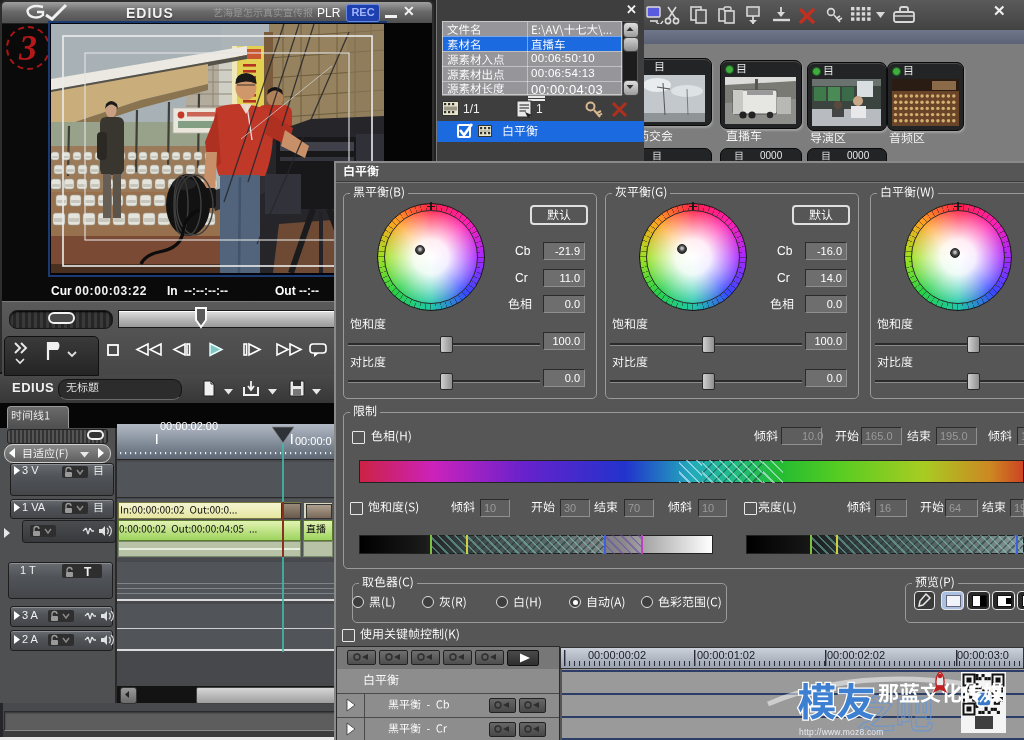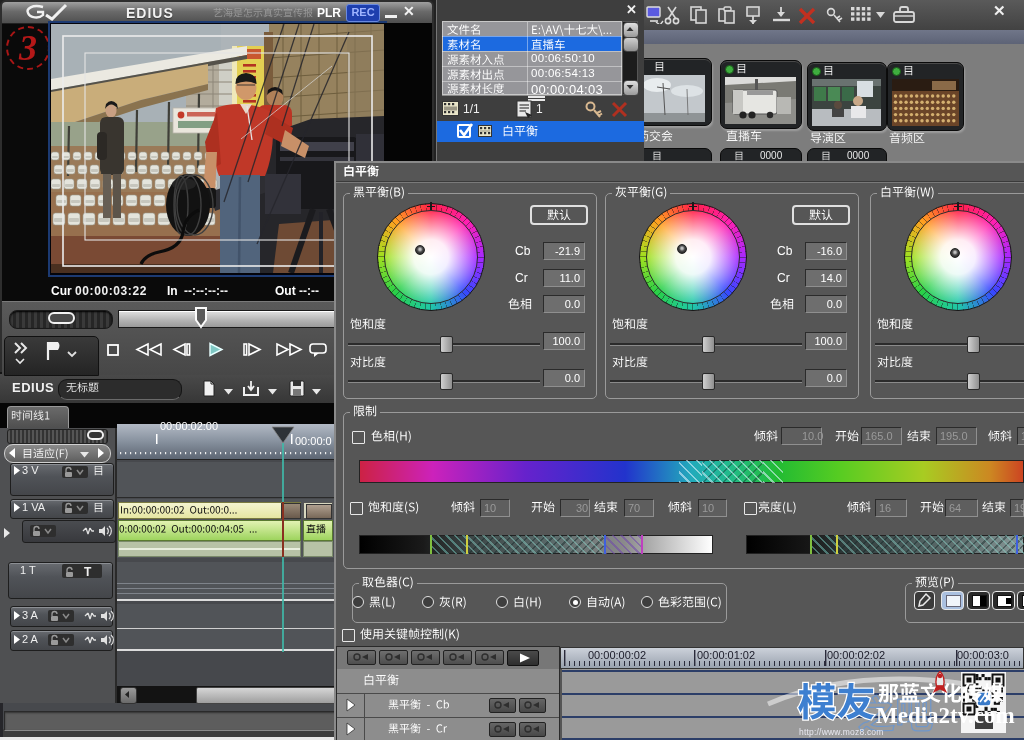--- a/index.html
+++ b/index.html
@@ -462,21 +462,21 @@
         <path transform="translate(20.0,9.5) scale(0.01000,-0.01000)" d="M236 607H757V525H236ZM236 742H757V661H236ZM164 799V468H833V799ZM231 299C205 153 141 40 35 -29C52 -40 81 -68 92 -81C158 -34 210 30 248 109C330 -29 459 -60 661 -60H935C939 -39 951 -6 963 12C911 11 702 10 664 11C622 11 582 12 546 16V154H878V220H546V332H943V399H59V332H471V29C384 51 320 98 281 190C291 221 299 254 306 289Z" fill="#c8c8c8"></path>
         <path transform="translate(30.0,9.5) scale(0.01000,-0.01000)" d="M272 216V35C272 -46 303 -67 420 -67C445 -67 628 -67 654 -67C749 -67 774 -37 784 83C763 88 732 98 715 111C710 15 701 1 648 1C607 1 454 1 423 1C358 1 346 7 346 36V216ZM753 215C799 133 852 24 878 -40L953 -14C926 49 869 156 824 236ZM153 221C133 151 97 52 60 -10L128 -42C163 24 196 125 219 195ZM279 843C236 703 158 573 61 492C79 480 110 454 123 440C184 497 240 574 287 663H414V269H440L405 237C466 192 545 128 584 90L636 143C599 176 531 228 474 269H489V357H900V422H489V513H875V575H489V663H926V729H318C332 760 344 792 355 825Z" fill="#c8c8c8"></path>
         <path transform="translate(40.0,9.5) scale(0.01000,-0.01000)" d="M234 351C191 238 117 127 35 56C54 46 88 24 104 11C183 88 262 207 311 330ZM684 320C756 224 832 94 859 10L934 44C904 129 826 255 753 349ZM149 766V692H853V766ZM60 523V449H461V19C461 3 455 -1 437 -2C418 -3 352 -3 284 0C296 -23 308 -56 311 -79C400 -79 459 -78 494 -66C530 -53 542 -31 542 18V449H941V523Z" fill="#c8c8c8"></path>
         <path transform="translate(50.0,9.5) scale(0.01000,-0.01000)" d="M593 46C705 9 819 -40 888 -78L948 -26C875 11 752 59 639 95ZM346 92C282 49 157 -1 57 -27C73 -41 96 -66 108 -80C207 -52 333 -1 412 50ZM469 842 461 755H85V691H452L441 628H200V175H57V112H945V175H803V628H514L526 691H919V755H536L549 832ZM272 175V246H728V175ZM272 460H728V402H272ZM272 509V575H728V509ZM272 354H728V294H272Z" fill="#c8c8c8"></path>
         <path transform="translate(60.0,9.5) scale(0.01000,-0.01000)" d="M538 107C671 57 804 -12 885 -74L931 -15C848 44 708 113 574 162ZM240 557C294 525 358 475 387 440L435 494C404 530 339 575 285 605ZM140 401C197 370 264 320 296 284L342 341C309 376 241 422 185 451ZM90 726V523H165V656H834V523H912V726H569C554 761 528 810 503 847L429 824C447 794 466 758 480 726ZM71 256V191H432C376 94 273 29 81 -11C97 -28 116 -57 124 -77C349 -25 461 62 518 191H935V256H541C570 353 577 469 581 606H503C499 464 493 349 461 256Z" fill="#c8c8c8"></path>
         <path transform="translate(70.0,9.5) scale(0.01000,-0.01000)" d="M203 590V528H795V590ZM62 15V-53H937V15ZM292 242H702V145H292ZM292 394H702V299H292ZM219 453V86H777V453ZM429 824C443 801 457 772 469 746H80V553H154V679H844V553H921V746H553C541 776 520 815 501 845Z" fill="#c8c8c8"></path>
         <path transform="translate(80.0,9.5) scale(0.01000,-0.01000)" d="M266 836C210 684 116 534 18 437C31 420 52 381 60 363C94 398 128 440 160 485V-78H232V597C272 666 308 741 337 815ZM468 125C563 67 676 -23 731 -80L787 -24C760 3 721 35 677 68C754 151 838 246 899 317L846 350L834 345H513L549 464H954V535H569L602 654H908V724H621L647 825L573 835L545 724H348V654H526L493 535H291V464H472C451 393 429 327 411 275H769C725 225 671 164 619 109C587 131 554 152 523 171Z" fill="#c8c8c8"></path>
         <path transform="translate(90.0,9.5) scale(0.01000,-0.01000)" d="M423 806V-78H498V395H528C566 290 618 193 683 111C633 55 573 8 503 -27C521 -41 543 -65 554 -82C622 -46 681 1 732 56C785 0 845 -45 911 -77C923 -58 946 -28 963 -14C896 15 834 59 780 113C852 210 902 326 928 450L879 466L865 464H498V736H817C813 646 807 607 795 594C786 587 775 586 753 586C733 586 668 587 602 592C613 575 622 549 623 530C690 526 753 525 785 527C818 529 840 535 858 553C880 576 889 633 895 774C896 785 896 806 896 806ZM599 395H838C815 315 779 237 730 169C675 236 631 313 599 395ZM189 840V638H47V565H189V352L32 311L52 234L189 274V13C189 -4 183 -8 166 -9C152 -9 100 -10 44 -8C55 -29 65 -60 68 -80C148 -80 195 -78 224 -66C253 -54 265 -33 265 14V297L386 333L377 405L265 373V565H379V638H265V840Z" fill="#c8c8c8"></path>
       </svg>
     </div>
-    <div style="position:absolute;left:317px;top:6px;font-size:12px;color:#fff;white-space:nowrap;font-weight:bold;z-index:17">PLR</div>
+    <div style="position:absolute;left:317px;top:6px;font-size:12px;color:#fff;white-space:nowrap;font-weight:normal;z-index:17">PLR</div>
     <div style="position:absolute;left:346px;top:4px;width:32px;height:16px;background:#1e3fae;border:1px solid #6a8adf;border-radius:3px;z-index:17;text-align:center;font-size:11px;font-weight:bold;color:#9fb4ff;line-height:15px">REC</div>
     <div style="position:absolute;left:385px;top:15px;width:12px;height:3px;background:#f0f0f0;z-index:17"></div>
     <div style="position:absolute;left:403px;top:3px;font-size:14px;color:#f2f2f2;white-space:nowrap;font-weight:bold;z-index:17">✕</div>
     <div style="position:absolute;left:6px;top:26px;width:44px;height:44px;border:2px dashed #a81616;border-radius:50%;z-index:16;text-align:center;box-sizing:border-box"><span style="font-family:'Liberation Serif',serif;font-style:italic;font-weight:bold;font-size:36px;color:#b41818;line-height:40px">3</span></div>
     <div style="position:absolute;left:48px;top:21px;width:339px;height:256px;background:#04040a;border:2px solid #1c3a72;box-sizing:border-box;z-index:16"></div>
     <div style="position:absolute;left:51px;top:24px;z-index:17">
       <svg width="333" height="249" viewBox="0 0 333 249" style="display:block">
 <rect width="333" height="249" fill="#adb4b8"></rect>
 <rect width="170" height="130" fill="#a8b1b6"></rect>
 <rect x="218" y="0" width="115" height="120" fill="#96825e"></rect>
@@ -1403,21 +1403,21 @@
         <path transform="translate(12.0,11.399999999999999) scale(0.01200,-0.01200)" d="M381 243C417 177 453 90 465 36L527 62C514 116 477 201 440 266ZM133 264C113 182 79 99 38 41C55 33 84 15 98 5C138 65 177 159 201 248ZM523 478C584 438 654 379 687 336L738 386C705 427 633 484 572 521ZM563 728C620 685 687 622 717 579L771 625C739 668 671 728 614 769ZM310 838C244 731 131 631 24 568C35 550 54 511 59 495C82 509 104 525 127 543V505H257V394H51V326H257V6C257 -7 252 -10 239 -10C227 -11 185 -11 139 -10C149 -29 160 -59 163 -78C228 -78 268 -77 294 -66C320 -54 328 -34 328 6V326H513V394H328V505H462V572H164C216 616 266 667 309 721C385 669 461 608 507 558L550 616C503 664 426 723 348 773L374 813ZM520 208 534 138 792 193V-81H866V209L972 232L958 300L866 281V839H792V265Z" fill="#ffffff"></path>
       </svg>
     </div>
     <div style="position:absolute;left:480px;top:499px;width:30px;height:18px;background:#5e5e5e;border:1px solid #2b2b2b;border-bottom-color:#8f8f8f;border-right-color:#8f8f8f;box-sizing:border-box;color:#9a9a9a;font-size:11px;text-align:left;padding-left:3px;line-height:16px;z-index:45">10</div>
     <div style="position:absolute;left:531px;top:500px;z-index:45">
       <svg width="24" height="15" style="display:block">
         <path transform="translate(0.0,11.399999999999999) scale(0.01200,-0.01200)" d="M649 703V418H369V461V703ZM52 418V346H288C274 209 223 75 54 -28C74 -41 101 -66 114 -84C299 33 351 189 365 346H649V-81H726V346H949V418H726V703H918V775H89V703H293V461L292 418Z" fill="#ffffff"></path>
         <path transform="translate(12.0,11.399999999999999) scale(0.01200,-0.01200)" d="M462 327V-80H531V-36H833V-78H905V327ZM531 31V259H833V31ZM429 407C458 419 501 423 873 452C886 426 897 402 905 381L969 414C938 491 868 608 800 695L740 666C774 622 808 569 838 517L519 497C585 587 651 703 705 819L627 841C577 714 495 580 468 544C443 508 423 484 404 480C413 460 425 423 429 407ZM202 565H316C304 437 281 329 247 241C213 268 178 295 144 319C163 390 184 477 202 565ZM65 292C115 258 168 216 217 174C171 84 112 20 40 -19C56 -33 76 -60 86 -78C162 -31 223 34 271 124C309 87 342 52 364 21L410 82C385 115 347 154 303 193C349 305 377 448 389 630L345 637L333 635H216C229 703 240 770 248 831L178 836C171 774 161 705 148 635H43V565H134C113 462 88 363 65 292Z" fill="#ffffff"></path>
       </svg>
     </div>
-    <div style="position:absolute;left:560px;top:499px;width:30px;height:18px;background:#5e5e5e;border:1px solid #2b2b2b;border-bottom-color:#8f8f8f;border-right-color:#8f8f8f;box-sizing:border-box;color:#9a9a9a;font-size:11px;text-align:left;padding-left:15px;line-height:16px;z-index:45">30</div>
+    <div style="position:absolute;left:560px;top:499px;width:30px;height:18px;background:#5e5e5e;border:1px solid #2b2b2b;border-bottom-color:#8f8f8f;border-right-color:#8f8f8f;box-sizing:border-box;color:#9a9a9a;font-size:11px;text-align:left;padding-left:3px;line-height:16px;z-index:45">30</div>
     <div style="position:absolute;left:594px;top:500px;z-index:45">
       <svg width="24" height="15" style="display:block">
         <path transform="translate(0.0,11.399999999999999) scale(0.01200,-0.01200)" d="M35 53 48 -24C147 -2 280 26 406 55L400 124C266 97 128 68 35 53ZM56 427C71 434 96 439 223 454C178 391 136 341 117 322C84 286 61 262 38 257C47 237 59 200 63 184C87 197 123 205 402 256C400 272 397 302 398 322L175 286C256 373 335 479 403 587L334 629C315 593 293 557 270 522L137 511C196 594 254 700 299 802L222 834C182 717 110 593 87 561C66 529 48 506 30 502C39 481 52 443 56 427ZM639 841V706H408V634H639V478H433V406H926V478H716V634H943V706H716V841ZM459 304V-79H532V-36H826V-75H901V304ZM532 32V236H826V32Z" fill="#ffffff"></path>
         <path transform="translate(12.0,11.399999999999999) scale(0.01200,-0.01200)" d="M145 554V266H420C327 160 178 64 40 16C57 1 80 -28 92 -46C222 5 361 100 460 209V-80H537V214C636 102 778 5 912 -48C924 -28 948 2 966 17C825 64 673 160 580 266H859V554H537V663H927V734H537V839H460V734H76V663H460V554ZM217 487H460V333H217ZM537 487H782V333H537Z" fill="#ffffff"></path>
       </svg>
     </div>
     <div style="position:absolute;left:624px;top:499px;width:30px;height:18px;background:#5e5e5e;border:1px solid #2b2b2b;border-bottom-color:#8f8f8f;border-right-color:#8f8f8f;box-sizing:border-box;color:#9a9a9a;font-size:11px;text-align:left;padding-left:3px;line-height:16px;z-index:45">70</div>
     <div style="position:absolute;left:668px;top:500px;z-index:45">
       <svg width="24" height="15" style="display:block">
         <path transform="translate(0.0,11.399999999999999) scale(0.01200,-0.01200)" d="M691 491V283C691 183 667 41 465 -35C480 -47 497 -68 505 -82C732 8 752 159 752 282V491ZM730 74C796 28 877 -37 917 -80L960 -27C920 15 837 78 772 120ZM217 838C172 684 99 532 17 431C29 413 48 372 54 355C86 394 117 441 146 492V-80H214V628C241 690 265 755 285 819ZM312 83C325 97 349 114 498 197C496 212 495 241 496 261L376 202V476H505V541H376V729H312V213C312 174 295 157 281 149C293 132 307 101 312 83ZM543 609V143H609V543H843V145H911V609H734C747 639 761 676 775 712H957V778H501V712H696C687 679 676 640 665 609Z" fill="#ffffff"></path>
@@ -1825,21 +1825,20 @@
     <div style="position:absolute;left:878px;top:681px;z-index:92">
       <svg width="126" height="26" style="display:block">
         <path transform="translate(0.0,19.95) scale(0.02100,-0.02100)" d="M387 691 386 570H291L294 691ZM45 347V242H138C116 144 80 62 24 0C51 -20 105 -67 121 -89C191 -1 234 110 259 242H382C379 137 374 87 364 71C356 55 347 50 332 50C313 50 281 50 244 53C264 17 278 -38 280 -75C325 -76 369 -77 400 -69C433 -61 453 -49 476 -10C506 40 505 220 507 739C507 754 508 800 508 800H45V691H175L173 570H57V465H169C166 424 162 385 157 347ZM385 465 384 347H275C279 385 283 424 286 465ZM571 802V-88H684V690H819C792 613 755 513 723 442C813 364 841 292 841 237C841 204 833 181 813 170C799 164 782 161 766 161C747 160 723 161 693 163C712 131 724 83 726 51C759 49 795 50 822 53C850 56 875 65 894 78C936 104 954 153 954 225C954 290 934 368 841 457C885 546 933 658 971 753L886 807L868 802Z" fill="#ffffff"></path>
         <path transform="translate(21.0,19.95) scale(0.02100,-0.02100)" d="M302 626V279H419V626ZM119 596V300H230V596ZM621 850V794H384V850H264V794H53V694H264V643H384V694H621V640H740V694H950V794H740V850ZM651 419C692 372 733 305 748 260L845 312C828 356 787 416 746 461H912V561H662L678 618L566 640C543 538 498 438 437 375C465 360 512 328 534 310C568 350 599 402 625 461H734ZM150 251V34H42V-68H960V34H862V251ZM261 34V158H355V34ZM455 34V158H550V34ZM650 34V158H745V34Z" fill="#ffffff"></path>
         <path transform="translate(42.0,19.95) scale(0.02100,-0.02100)" d="M412 822C435 779 458 722 469 681H44V564H202C256 423 326 302 416 202C312 121 182 64 25 25C49 -3 85 -59 98 -88C259 -41 394 26 505 116C611 27 740 -39 898 -81C916 -48 952 4 979 31C828 65 702 125 598 204C687 301 755 420 806 564H960V681H524L609 708C597 749 567 813 540 860ZM507 286C430 365 370 459 326 564H672C631 454 577 362 507 286Z" fill="#ffffff"></path>
         <path transform="translate(63.0,19.95) scale(0.02100,-0.02100)" d="M284 854C228 709 130 567 29 478C52 450 91 385 106 356C131 380 156 408 181 438V-89H308V241C336 217 370 181 387 158C424 176 462 197 501 220V118C501 -28 536 -72 659 -72C683 -72 781 -72 806 -72C927 -72 958 1 972 196C937 205 883 230 853 253C846 88 838 48 794 48C774 48 697 48 677 48C637 48 631 57 631 116V308C751 399 867 512 960 641L845 720C786 628 711 545 631 472V835H501V368C436 322 371 284 308 254V621C345 684 379 750 406 814Z" fill="#ffffff"></path>
         <path transform="translate(84.0,19.95) scale(0.02100,-0.02100)" d="M240 846C189 703 103 560 12 470C32 441 65 375 76 345C97 367 118 392 139 419V-88H256V600C294 668 327 740 354 810ZM449 115C548 55 668 -34 726 -92L811 -2C786 21 752 47 713 75C791 155 872 242 936 314L852 367L834 361H548L572 446H964V557H601L622 634H912V744H649L669 824L549 839L527 744H351V634H500L479 557H293V446H448C427 372 406 304 387 249H725C692 213 655 175 618 138C589 155 560 173 532 188Z" fill="#ffffff"></path>
         <path transform="translate(105.0,19.95) scale(0.02100,-0.02100)" d="M272 542C263 432 245 337 218 258L170 298C186 372 202 456 217 542ZM52 259C90 228 132 191 172 152C134 86 85 36 24 4C48 -18 76 -62 92 -90C158 -49 211 2 253 68C275 43 294 19 308 -2L389 83C369 111 340 144 307 177C353 295 377 447 385 644L317 653L298 651H233C242 716 250 781 255 841L150 846C146 785 139 719 129 651H46V542H113C95 436 73 335 52 259ZM470 850V747H400V646H470V356H617V294H388V193H560C508 123 433 59 355 22C381 1 417 -42 436 -70C502 -30 566 31 617 102V-90H734V100C783 34 842 -25 898 -64C917 -34 955 8 982 29C912 66 836 128 782 193H952V294H734V356H871V646H949V747H871V850H757V747H579V850ZM757 646V594H579V646ZM757 506V452H579V506Z" fill="#ffffff"></path>
       </svg>
     </div>
-    <div style="position:absolute;left:876px;top:703px;font-size:23px;color:#ffffff;white-space:nowrap;z-index:92;font-family:'Liberation Serif',serif;font-weight:bold">Media2tv.com</div>
     <div style="position:absolute;left:961px;top:672px;z-index:91">
       <svg width="45" height="61" style="display:block">
         <rect width="45" height="61" fill="#f4f4f4"></rect>
         <rect x="14.3" y="2.0" width="3.1" height="3.1" fill="#111"></rect>
         <rect x="20.5" y="2.0" width="3.1" height="3.1" fill="#111"></rect>
         <rect x="14.3" y="5.1" width="3.1" height="3.1" fill="#111"></rect>
         <rect x="17.4" y="5.1" width="3.1" height="3.1" fill="#111"></rect>
         <rect x="23.5" y="5.1" width="3.1" height="3.1" fill="#111"></rect>
         <rect x="26.6" y="5.1" width="3.1" height="3.1" fill="#111"></rect>
         <rect x="14.3" y="11.2" width="3.1" height="3.1" fill="#111"></rect>

